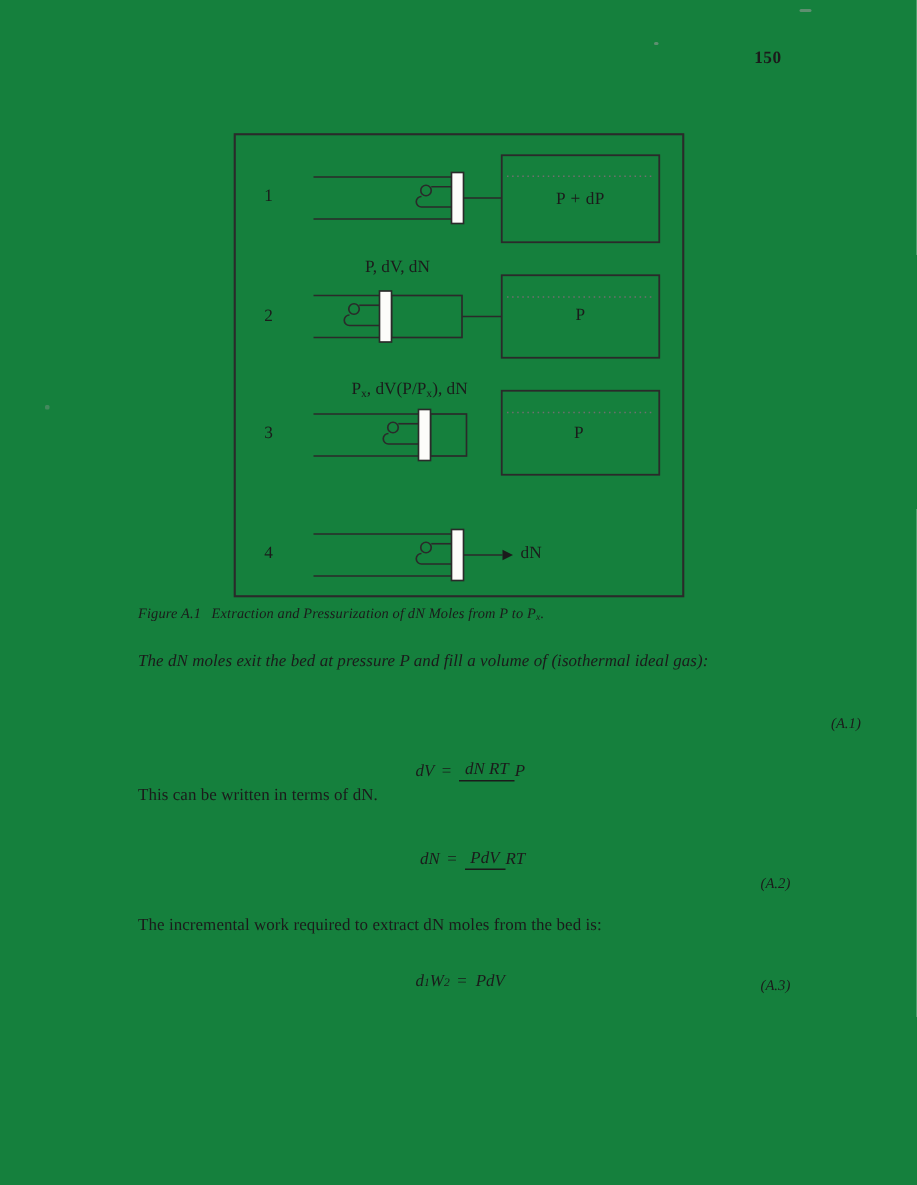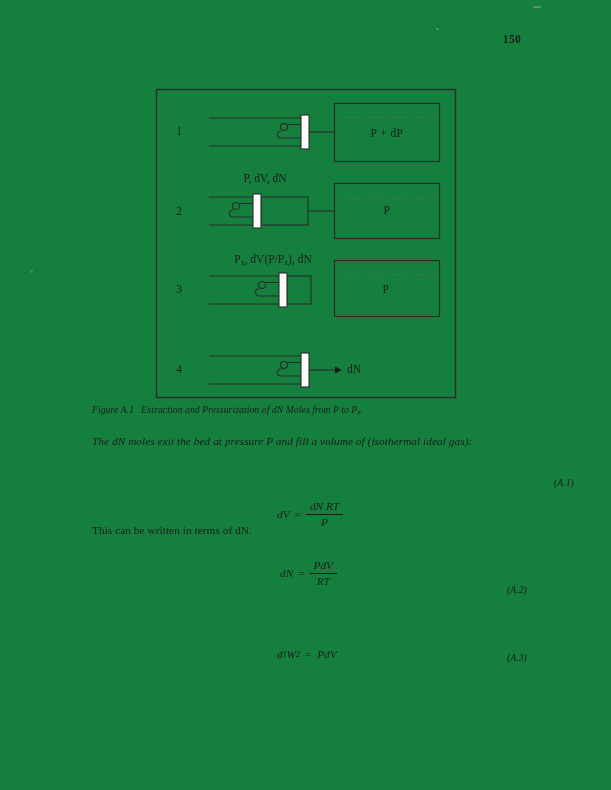--- a/index.html
+++ b/index.html
@@ -22,21 +22,21 @@
   .row-num     { font-size:11.5px; }
   sub.small, .subx { font-size:0.68em; vertical-align:-0.22em; }
 
   .caption { font-style:italic; font-size:9.6px; letter-spacing:0.1px; }
   .caption .cap-prefix { margin-right:7px; }
 
   .para { font-size:11.3px; letter-spacing:0.05px; }
 
   .equation { display:flex; align-items:center; font-style:italic; font-size:11.3px; }
   .equation .rel { font-style:normal; margin:0 5px; }
-  .frac { display:inline-flex; flex-direction:column; align-items:center; line-height:1.15; }
+  .frac { display:inline-flex; align-items:center; line-height:1.15; }
   .frac .num { padding:0 4px 1px 4px; border-bottom:1px solid #1b1b1b; }
   .frac .den { padding-top:1px; }
   .eq-tag { font-style:italic; font-size:9.8px; }
   .eq3 .rhs { margin-left:1px; }
 
   svg .ink   { stroke:#2a2a2a; fill:none; stroke-width:1.1; }
   svg .frame { stroke:#2a2a2a; fill:none; stroke-width:1.4; }
   svg .tank  { stroke:#2a2a2a; fill:none; stroke-width:1.2; }
   svg .cap   { stroke:#2a2a2a; fill:#fcfcfa; stroke-width:1.1; }
   svg .dotted{ stroke:#6f6f6f; fill:none; stroke-width:1; stroke-dasharray:1 2.4; }
@@ -144,20 +144,21 @@
   <div class="abs equation" style="left:280px; top:555px; height:36px;">
     <span>dN</span>
     <span class="rel">=</span>
     <span class="frac">
       <span class="num">PdV</span>
       <span class="den">RT</span>
     </span>
   </div>
   <div class="abs eq-tag" style="left:507px; top:584px;">(A.2)</div>
 
+  <div class="abs para" style="left:92px; top:611px;">The incremental work required to extract dN moles from the bed is:</div>
 
   <div class="abs equation eq3" style="left:277px; top:646px; height:16px;">
       <span>d</span>
       <sub class="small">1</sub>
       <span>W</span>
       <sub class="small">2</sub>
       <span class="rel">=</span>
       <span class="rhs">PdV</span>
     </div>
   <div class="abs eq-tag" style="left:507px; top:652px;">(A.3)</div>

